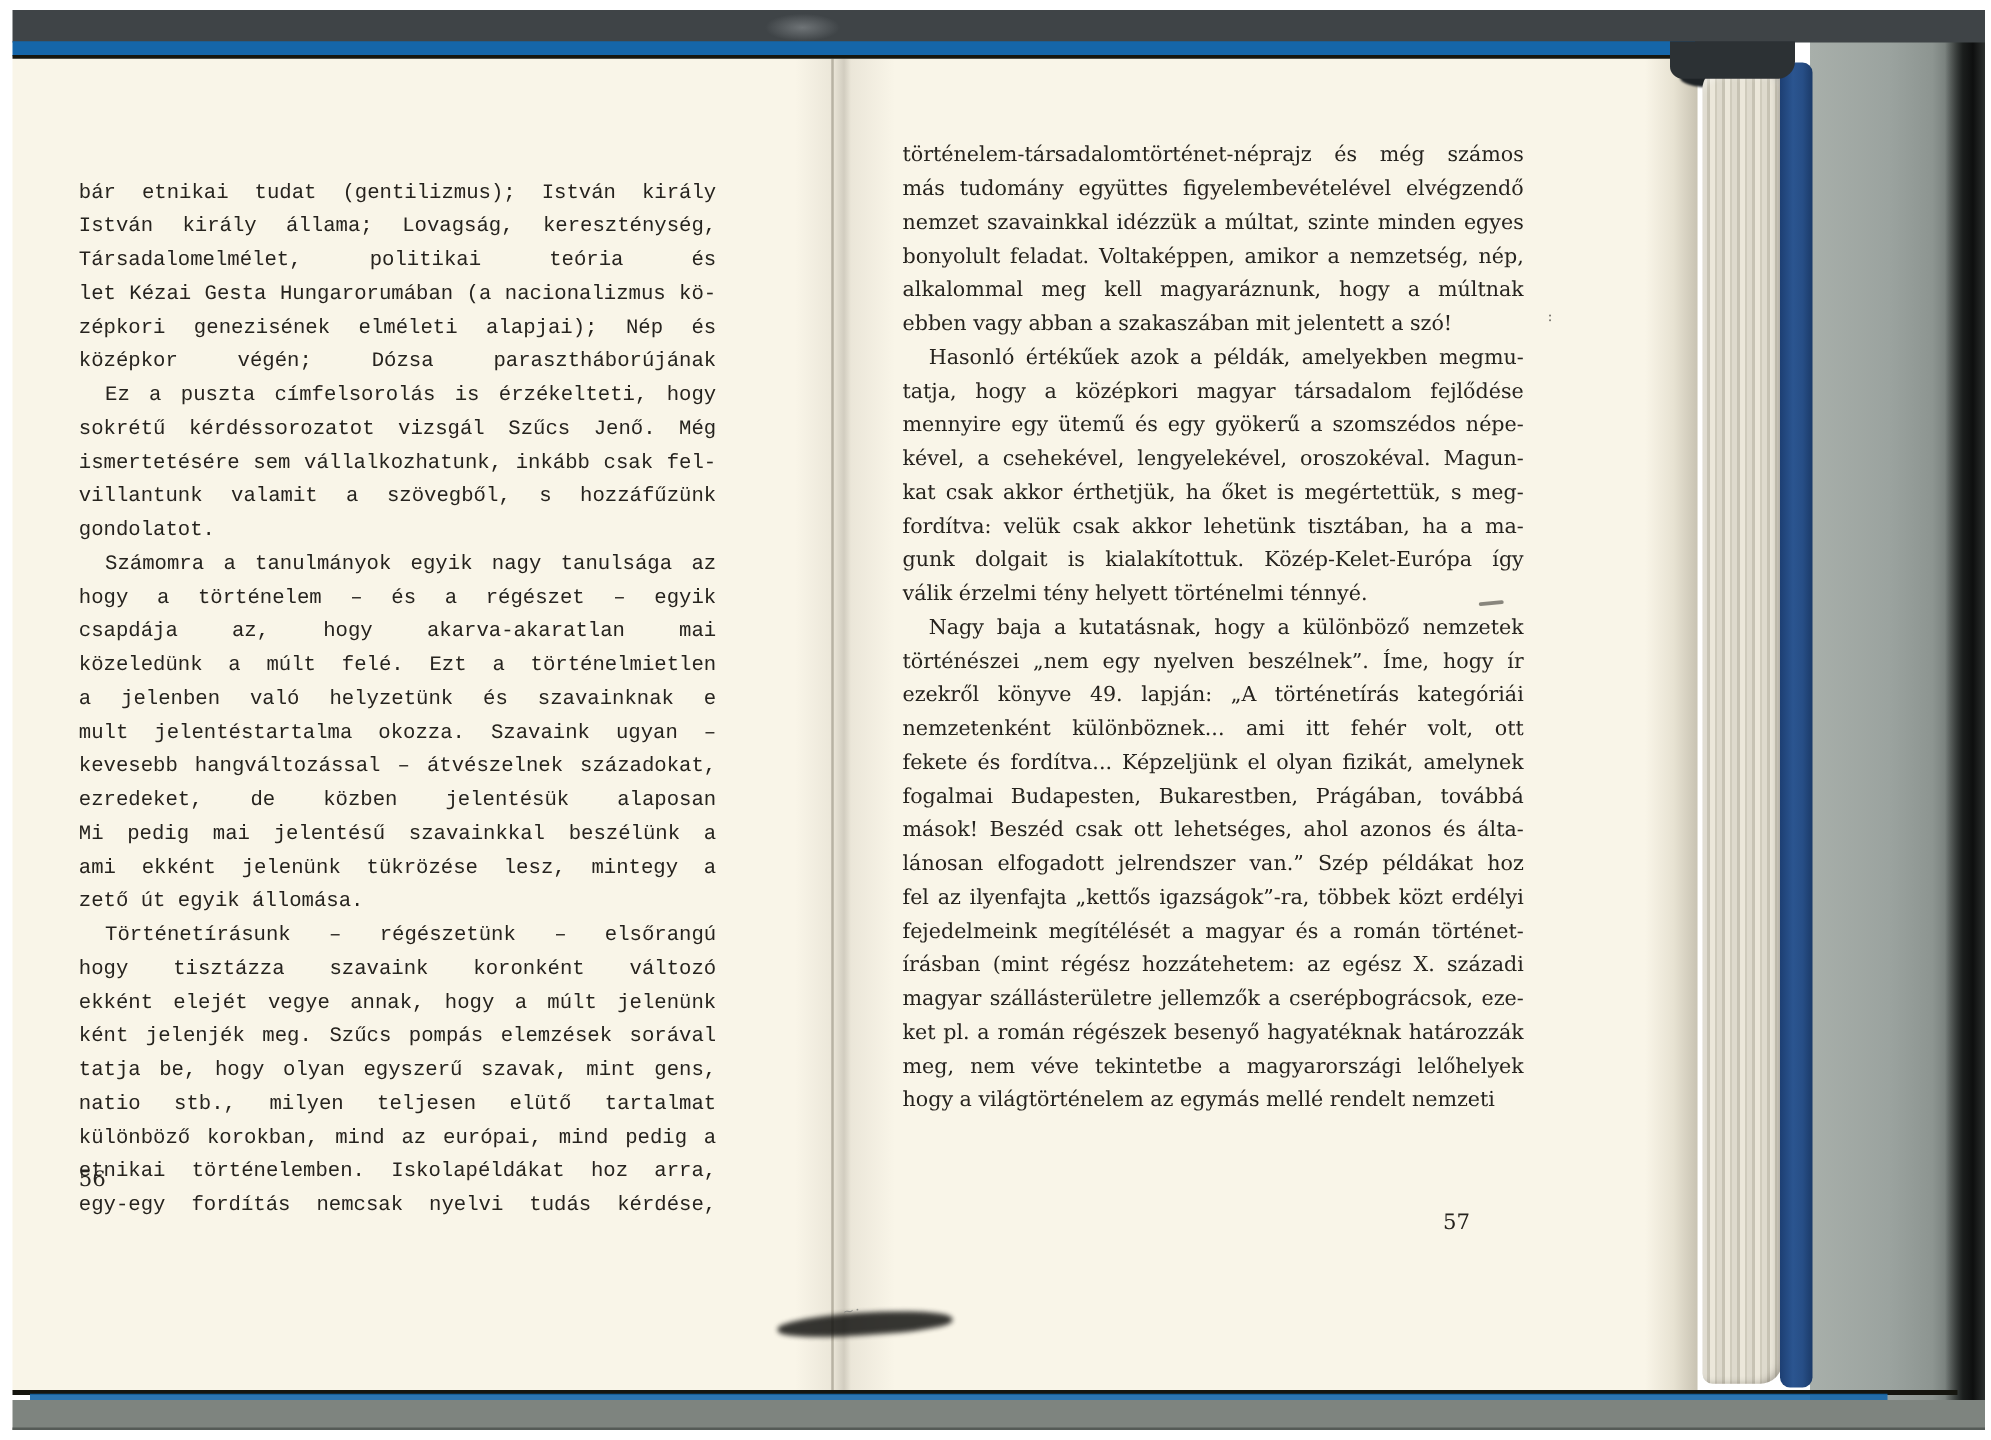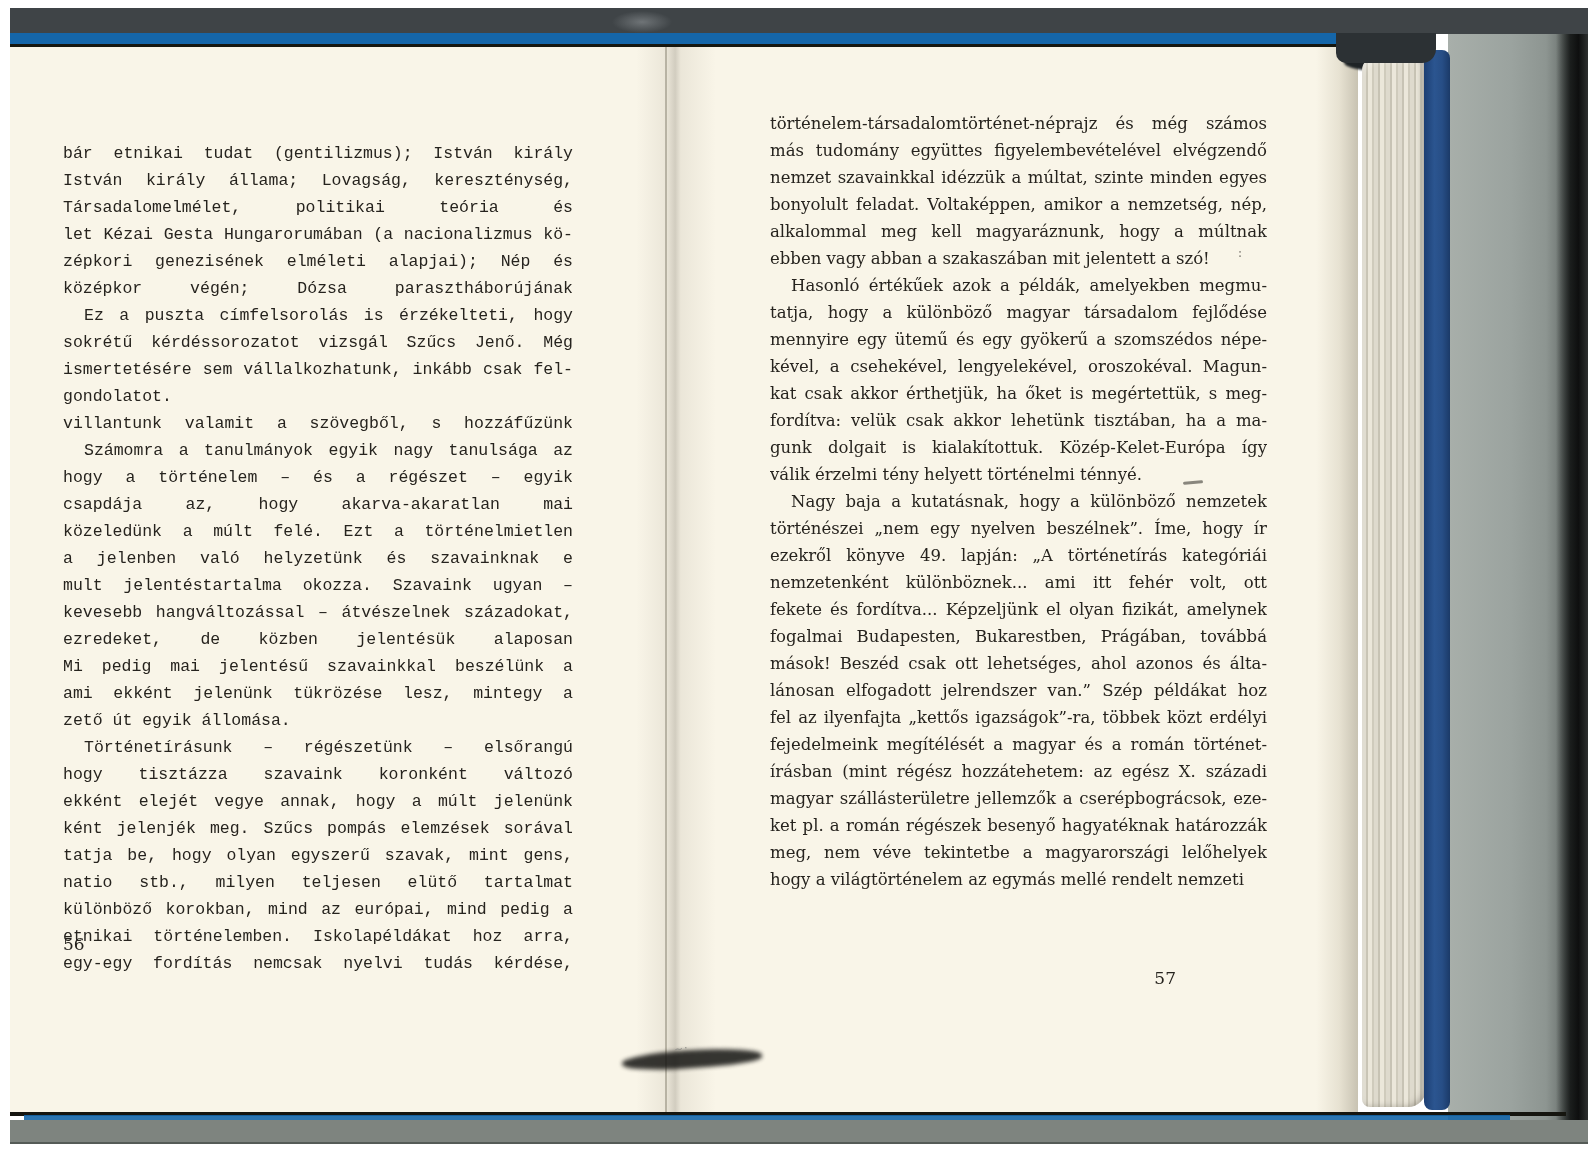--- a/index.html
+++ b/index.html
@@ -31,21 +31,21 @@
   .scanner-right-strip{position:absolute;left:1556px;top:8px;width:32px;height:1134px;
     background:linear-gradient(90deg,rgba(20,22,21,0) 0%,#1b1e1d 45%,#0e0f0f 70%,#2d302f 100%);}
   .stack-corner-shadow{position:absolute;left:1344px;top:44px;width:86px;height:26px;background:#1e2326;border-radius:0 0 40% 30%;filter:blur(1px);}
   
   .bottom-blackline{position:absolute;left:10px;top:1112px;width:1556px;height:4px;background:#15150f;}
   .bottom-blue{position:absolute;left:24px;top:1115px;width:1486px;height:6px;background:var(--cover-blue,#1566a9);opacity:.9;}
   .bottom-band{position:absolute;left:10px;top:1120px;width:1578px;height:22px;background:var(--bottom-band-gray,#7e847f);border-bottom:2px solid #555b57;}
   
   .text-block{position:absolute;color:var(--text-ink,#26231e);font-size:16.5px;}
   .text-block.left{left:63px;top:140px;width:510px;font-family:Liberation Mono, monospace;}
-  .text-block.right{left:722px;top:110px;width:497px;margin-left:48px;}
+  .text-block.right{left:722px;top:110px;width:497px;}
   .line{height:27px;line-height:27px;text-align:justify;text-align-last:justify;overflow:hidden;white-space:normal;}
   .line.last{text-align-last:left;}
   .line.indent{text-indent:21px;}
   .page-number{position:absolute;font-size:17px;color:var(--text-ink,#26231e);}
   .page-number.left{left:63px;top:934px;}
   .page-number.right{left:696px;top:968px;width:480px;text-align:right;padding-right:12px;}
   
   .pencil-mark{position:absolute;left:674px;top:1044px;width:18px;height:10px;color:#8d8d88;font-size:11px;line-height:10px;letter-spacing:1px;transform:rotate(-8deg);}
   .margin-dash-mark{position:absolute;left:1183px;top:481px;width:20px;height:3px;background:#6d6a62;border-radius:2px;transform:rotate(-5deg);opacity:.8;}
   .margin-dot-mark{position:absolute;left:1238px;top:250px;width:4px;height:12px;color:#7a7770;font-size:12px;line-height:6px;}
@@ -65,22 +65,22 @@
     <div class="text-lines">
         <div class="line">bár etnikai tudat (gentilizmus); István király intelmei –</div>
         <div class="line">István király állama; Lovagság, kereszténység, irodalom;</div>
         <div class="line">Társadalomelmélet, politikai teória és történelemszemlé-</div>
         <div class="line">let Kézai Gesta Hungarorumában (a nacionalizmus kö-</div>
         <div class="line">zépkori genezisének elméleti alapjai); Nép és nemzet a</div>
         <div class="line last">középkor végén; Dózsa parasztháborújának ideológiája.</div>
         <div class="line indent">Ez a puszta címfelsorolás is érzékelteti, hogy milyen</div>
         <div class="line">sokrétű kérdéssorozatot vizsgál Szűcs Jenő. Még tallózó</div>
         <div class="line">ismertetésére sem vállalkozhatunk, inkább csak fel-fel-</div>
+        <div class="line">villantunk valamit a szövegből, s hozzáfűzünk néhány</div>
         <div class="line last">gondolatot.</div>
-        <div class="line">villantunk valamit a szövegből, s hozzáfűzünk néhány</div>
         <div class="line indent">Számomra a tanulmányok egyik nagy tanulsága az volt,</div>
         <div class="line">hogy a történelem – és a régészet – egyik legnagyobb</div>
         <div class="line">csapdája az, hogy akarva-akaratlan mai fogalmainkkal</div>
         <div class="line">közeledünk a múlt felé. Ezt a történelmietlen magatartást</div>
         <div class="line">a jelenben való helyzetünk és szavainknak e jelenhez ido-</div>
         <div class="line">mult jelentéstartalma okozza. Szavaink ugyan – több-</div>
         <div class="line">kevesebb hangváltozással – átvészelnek századokat, év-</div>
         <div class="line">ezredeket, de közben jelentésük alaposan megváltozik.</div>
         <div class="line">Mi pedig mai jelentésű szavainkkal beszélünk a múltról,</div>
         <div class="line">ami ekként jelenünk tükrözése lesz, mintegy a felénk ve-</div>
@@ -100,21 +100,21 @@
 
   <div class="text-block right">
     <div class="text-lines">
         <div class="line">történelem-társadalomtörténet-néprajz és még számos</div>
         <div class="line">más tudomány együttes figyelembevételével elvégzendő</div>
         <div class="line">nemzet szavainkkal idézzük a múltat, szinte minden egyes</div>
         <div class="line">bonyolult feladat. Voltaképpen, amikor a nemzetség, nép,</div>
         <div class="line">alkalommal meg kell magyaráznunk, hogy a múltnak</div>
         <div class="line last">ebben vagy abban a szakaszában mit jelentett a szó!</div>
         <div class="line indent">Hasonló értékűek azok a példák, amelyekben megmu-</div>
-        <div class="line">tatja, hogy a különböző magyar társadalom fejlődése</div>
+        <div class="line">tatja, hogy a középkori magyar társadalom fejlődése</div>
         <div class="line">mennyire egy ütemű és egy gyökerű a szomszédos népe-</div>
         <div class="line">kével, a csehekével, lengyelekével, oroszokéval. Magun-</div>
         <div class="line">kat csak akkor érthetjük, ha őket is megértettük, s meg-</div>
         <div class="line">fordítva: velük csak akkor lehetünk tisztában, ha a ma-</div>
         <div class="line">gunk dolgait is kialakítottuk. Közép-Kelet-Európa így</div>
         <div class="line last">válik érzelmi tény helyett történelmi ténnyé.</div>
         <div class="line indent">Nagy baja a kutatásnak, hogy a különböző nemzetek</div>
         <div class="line">történészei „nem egy nyelven beszélnek”. Íme, hogy ír</div>
         <div class="line">ezekről könyve 49. lapján: „A történetírás kategóriái</div>
         <div class="line">nemzetenként különböznek... ami itt fehér volt, ott</div>

